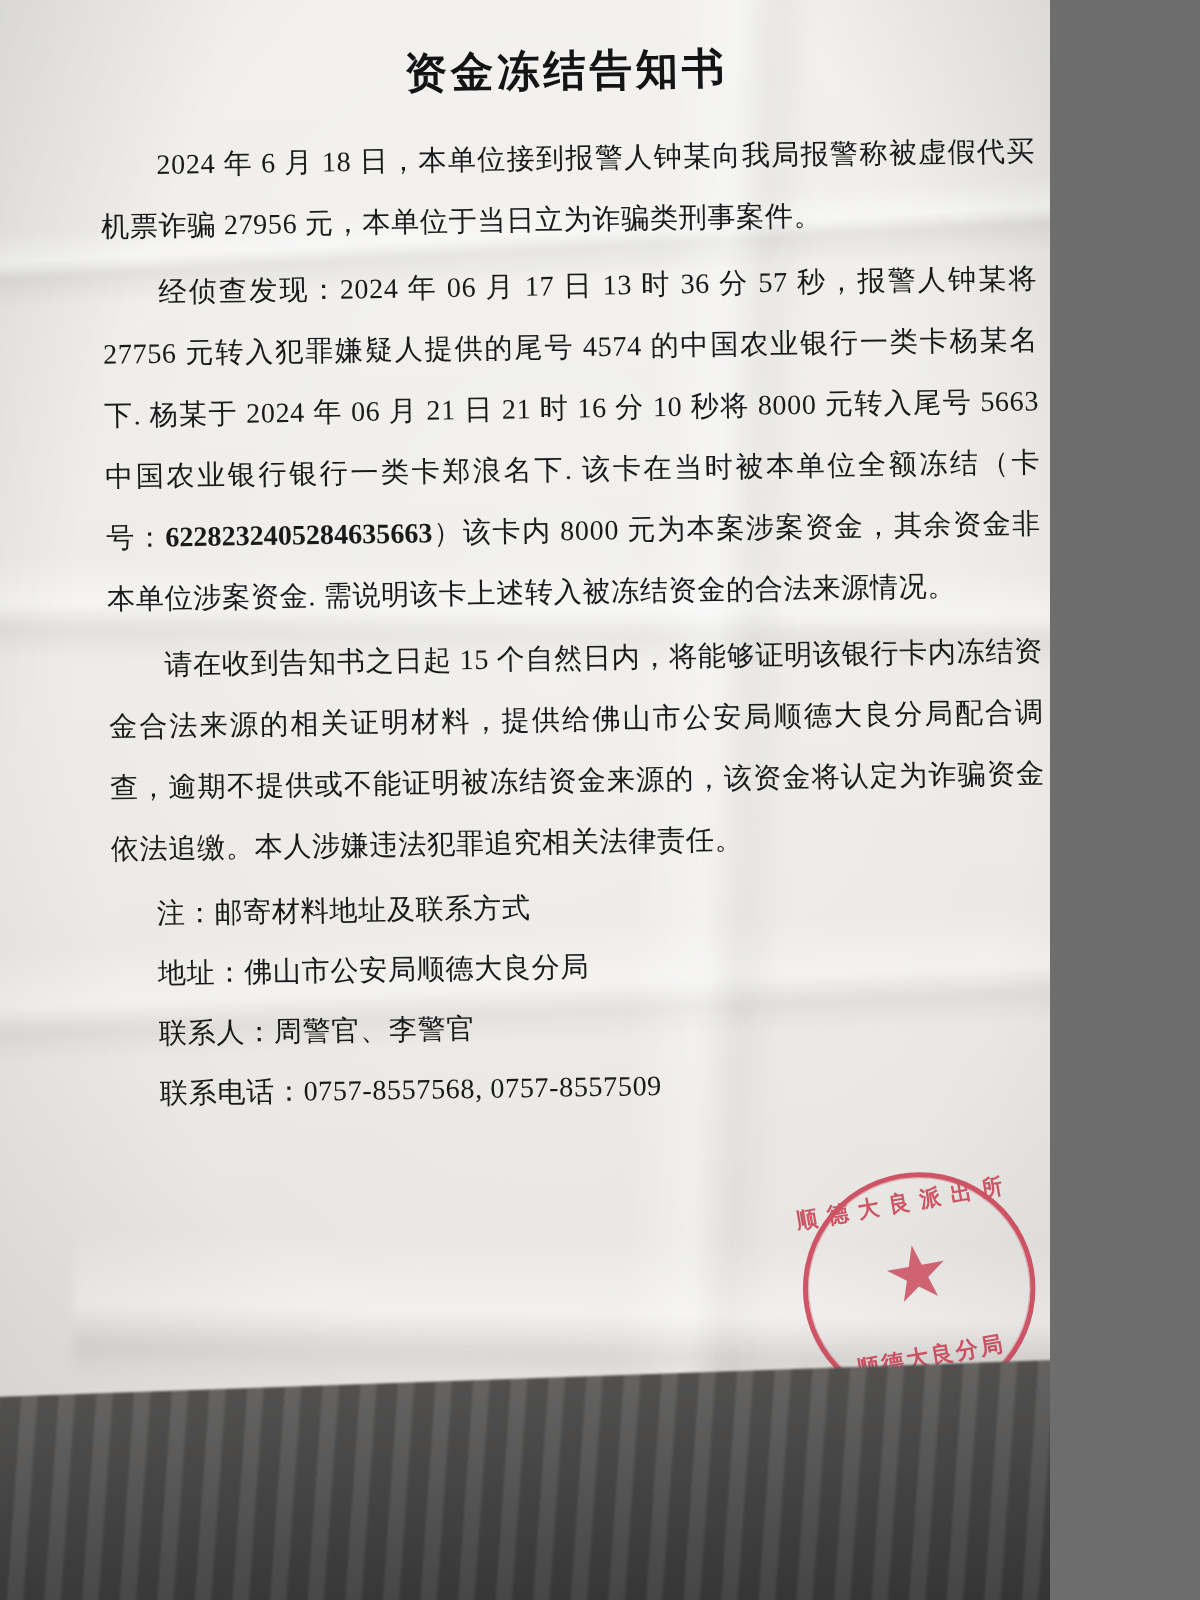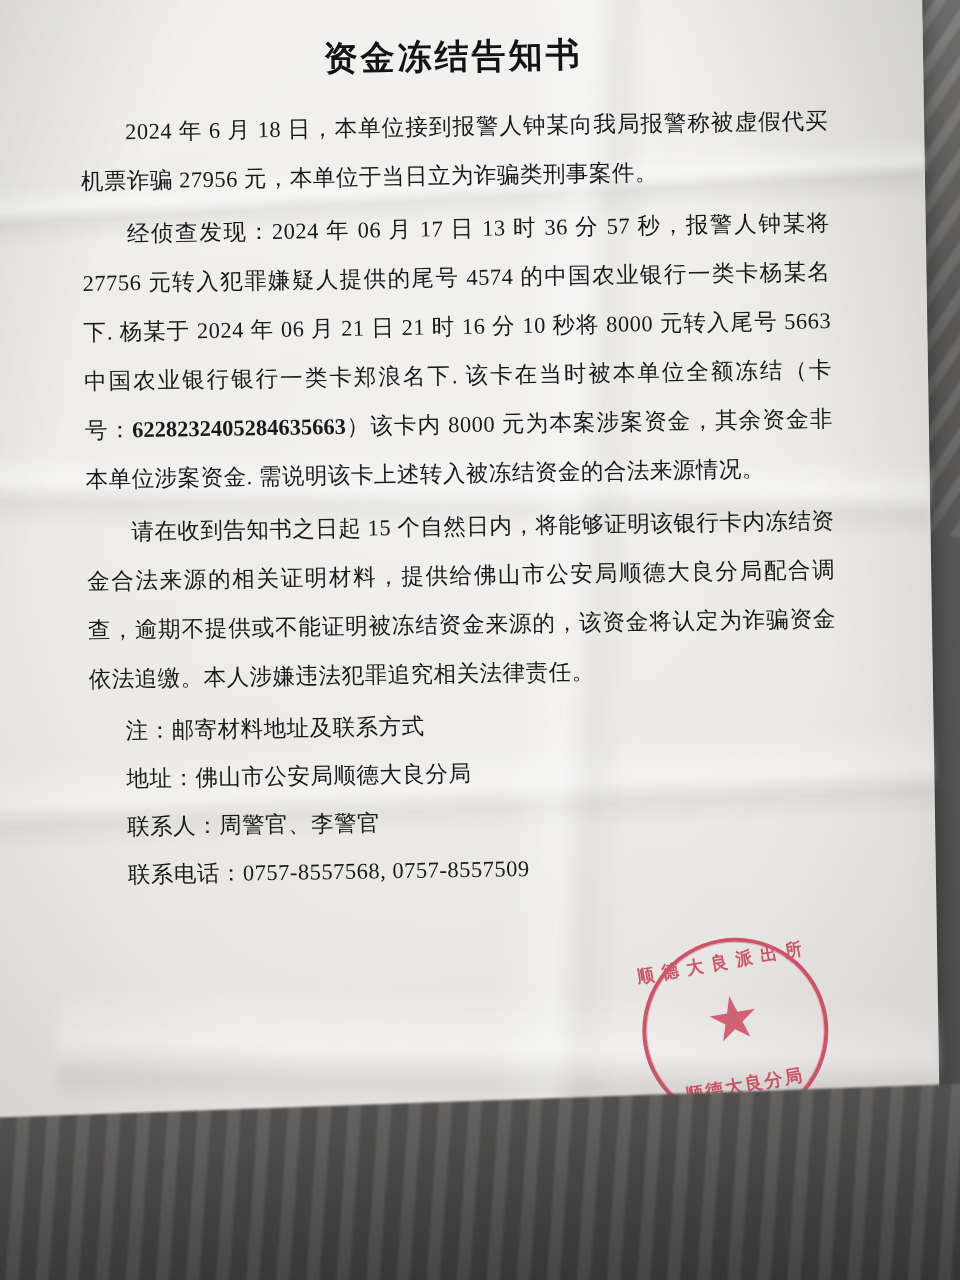--- a/index.html
+++ b/index.html
@@ -10,21 +10,21 @@
     width: 960px;
     height: 1280px;
     overflow: hidden;
     background: #6e6d6d;
     font-family: "Liberation Serif", "DejaVu Serif", serif;
   }
 
   
   #photo {
     position: relative;
-    width: 960px;
+    width: 840px;
     height: 1280px;
     background:
       radial-gradient(ellipse at 12% 8%, #8c8b8a 0%, #6a6968 40%, #4c4b4b 100%),
       #5a5959;
     overflow: hidden;
   }
   #photo::before {
     
     content: "";
     position: absolute;

